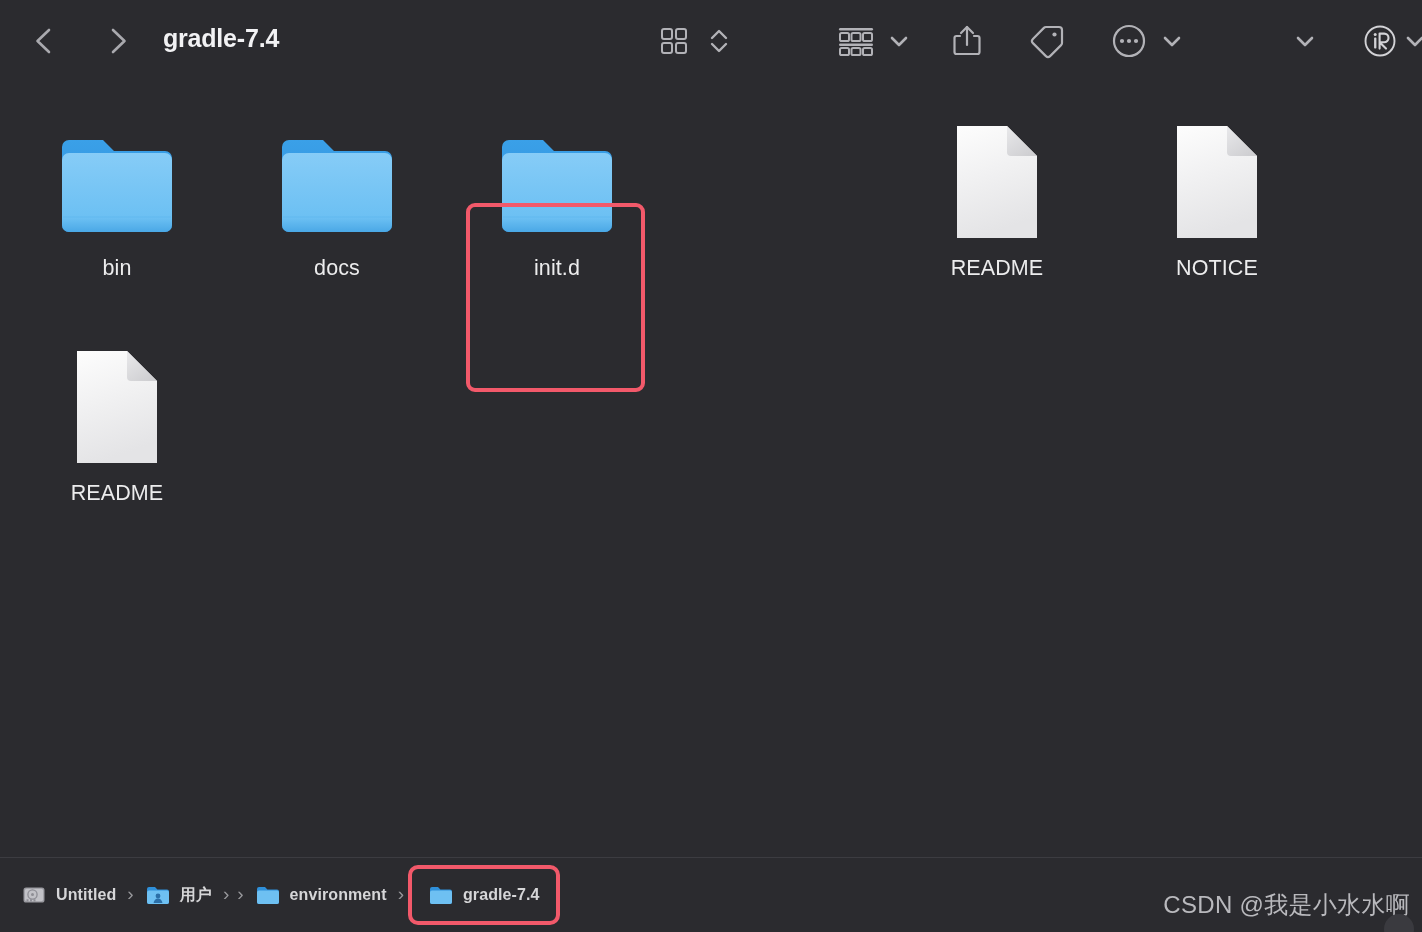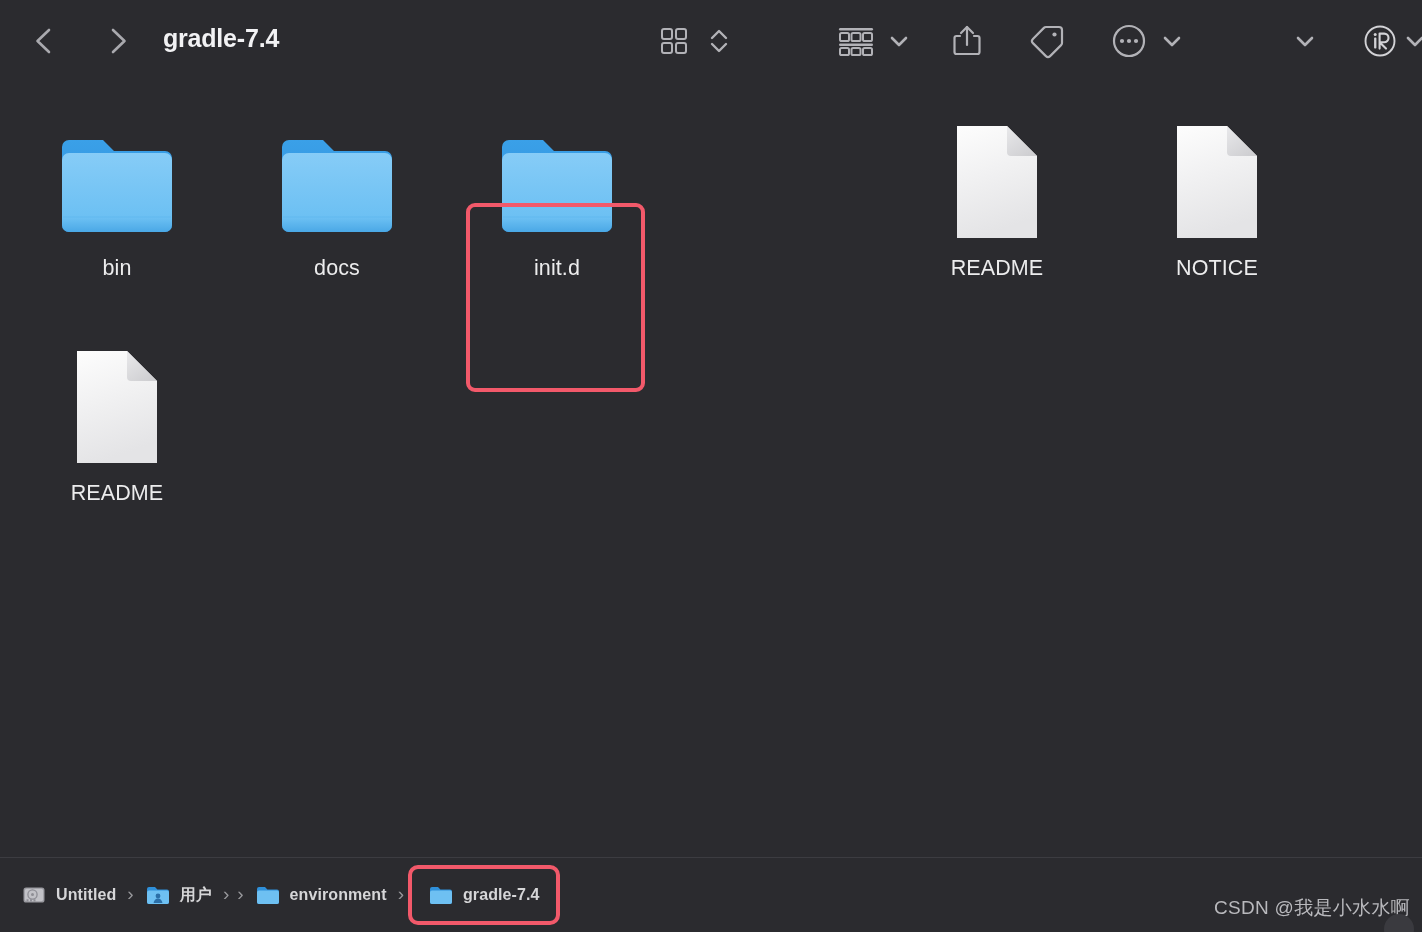--- a/index.html
+++ b/index.html
@@ -156,21 +156,21 @@
     border: 4px solid #f2596a;
     border-radius: 10px;
     padding: 0 16px;
     height: 60px;
     box-sizing: border-box;
   }
 
   #watermark {
     position: absolute;
     right: 12px; bottom: 11px;
-    font-size: 19px;
+    font-size: 24px;
     color: #b9b9bd;
     white-space: nowrap;
     letter-spacing: 0.3px;
   }
   #corner-blob {
     position: absolute;
     right: 8px; bottom: -12px;
     width: 30px; height: 30px;
     border-radius: 50%;
     background: #3a3a3f;

